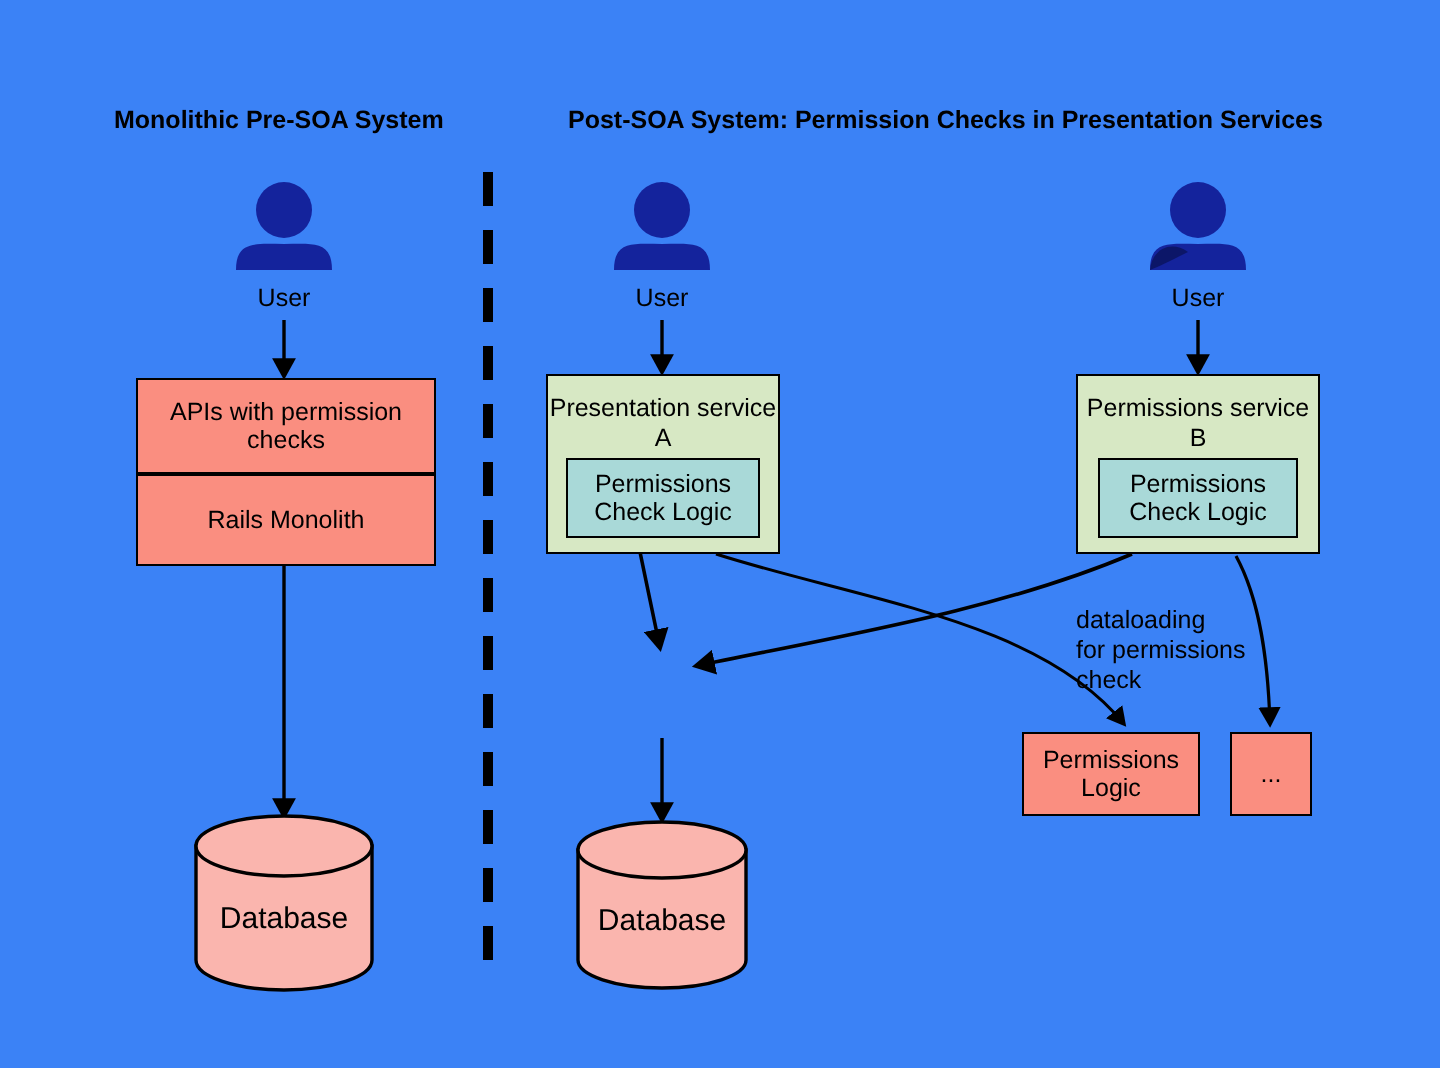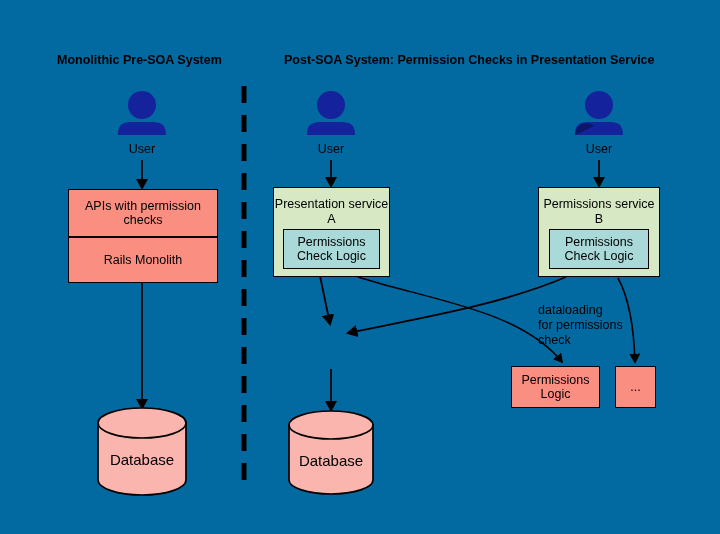--- a/index.html
+++ b/index.html
@@ -8,21 +8,21 @@
     background: #ffffff;
   }
   body {
     font-family: "Liberation Sans", sans-serif;
     color: #000000;
   }
   #canvas {
     position: relative;
     width: 720px;
     height: 534px;
-    background: #0369a1;
+    background: #3b82f6;
     overflow: hidden;
   }
   .svg-layer {
     position: absolute;
     left: 0;
     top: 0;
     width: 720px;
     height: 534px;
   }
   .node {
@@ -67,21 +67,21 @@
     color: #000000;
     white-space: pre-line;
   }
 </style>
 </head>
 <body>
 
 <div id="canvas">
 
   <div class="title" style="left:57px; top:53px;">Monolithic Pre-SOA System</div>
-  <div class="title" style="left:284px; top:53px;">Post-SOA System: Permission Checks in Presentation Service</div>
+  <div class="title" style="left:284px; top:53px;">Post-SOA System: Permission Checks in Presentation Services</div>
 
   <svg class="svg-layer" viewBox="0 0 720 534">
     <defs>
       <marker id="arrow" viewBox="0 0 12 12" refX="9" refY="6" markerWidth="7" markerHeight="7" orient="auto-start-reverse">
         <path d="M 0 0 L 11 6 L 0 12 z" fill="#000000"></path>
       </marker>
       <marker id="arrowsm" viewBox="0 0 12 12" refX="9" refY="6" markerWidth="6" markerHeight="6" orient="auto-start-reverse">
         <path d="M 0 0 L 11 6 L 0 12 z" fill="#000000"></path>
       </marker>
     </defs>

